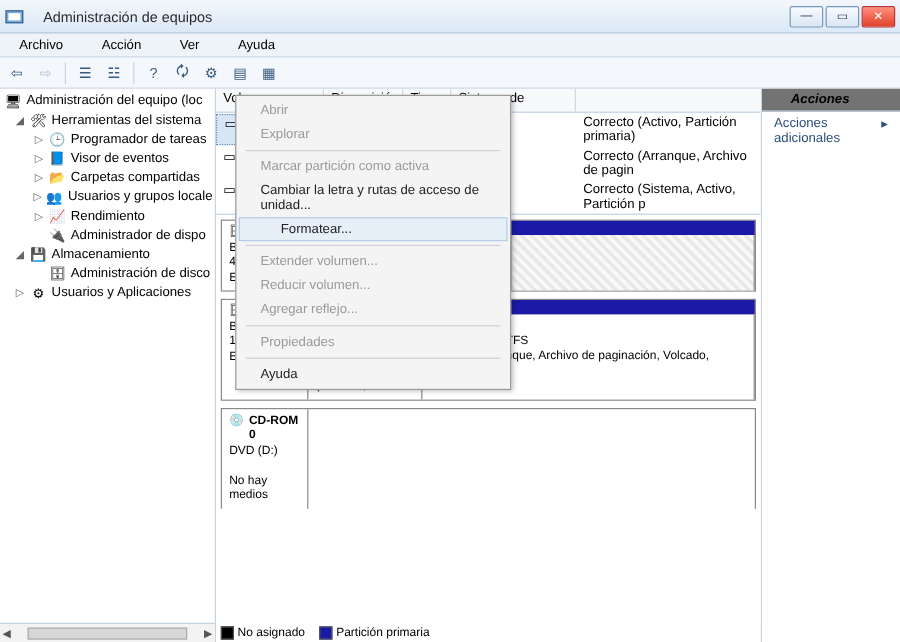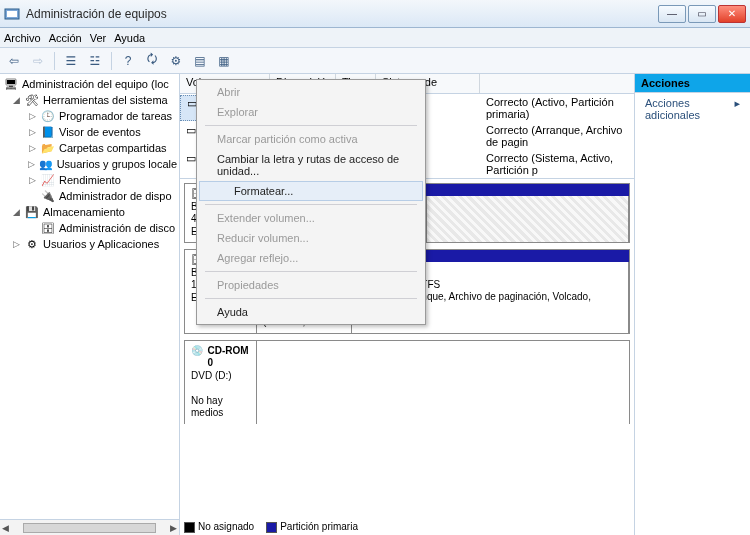--- a/index.html
+++ b/index.html
@@ -1,26 +1,26 @@
 <!DOCTYPE html>
 <html><head>
 <meta charset="utf-8">
 <style>
 * { margin: 0; padding: 0; box-sizing: border-box; font-family: "Segoe UI", Tahoma, sans-serif; }
 body { width: 750px; height: 535px; background: #fff; overflow: hidden; position: relative; }
 
-.titlebar { height: 28px; background: linear-gradient(#f3f7fb,#dbe8f6); display: flex; align-items: center; padding: 0 4px; border-bottom: 1px solid #9db6d1; }
+.titlebar { height: 28px; background: linear-gradient(#f3f7fb,#dbe8f6); display: flex; align-items: center; padding: 0 4px; border-bottom: 1px solid #9db6d1; gap: 10px; }
 .titlebar .icon { width: 16px; height: 16px; margin-right: 6px; }
 .titlebar .txt { font-size: 12px; color: #2b2b2b; flex: 1; }
 .winbtns { display: flex; gap: 2px; }
 .winbtns div { width: 28px; height: 18px; border: 1px solid #7a99b8; border-radius: 2px; background: linear-gradient(#f7fbff,#d9e6f3); display: flex; align-items: center; justify-content: center; font-size: 10px; color: #334; }
 .winbtns .close { background: linear-gradient(#ff8f7e,#e2412a); color: #fff; border-color: #b33; }
 
 .menubar { height: 20px; background: #eef3f8; border-bottom: 1px solid #c5d3e3; display: flex; align-items: center; font-size: 11px; }
-.menubar span { padding: 0 4px; cursor: default; }
+.menubar span { padding: 0 16px; cursor: default; }
 
 .toolbar { height: 26px; background: #f4f7fb; border-bottom: 1px solid #c5d3e3; display: flex; align-items: center; padding: 0 4px; gap: 4px; }
 .tbtn { width: 20px; height: 20px; display: flex; align-items: center; justify-content: center; font-size: 12px; color: #3a5b80; }
 .tsep { width: 1px; height: 18px; background: #c5d3e3; margin: 0 2px; }
 
 .main { display: flex; height: calc(100% - 74px); }
 .tree { width: 180px; border-right: 1px solid #c5d3e3; font-size: 11px; padding: 2px; overflow: hidden; background: #fff; }
 .tree .node { display: flex; align-items: center; padding: 1px 0 1px 2px; gap: 4px; white-space: nowrap; }
 .tree .l1 { padding-left: 10px; }
 .tree .l2 { padding-left: 26px; }
@@ -40,21 +40,21 @@
 .dinfo { width: 72px; border-right: 1px solid #8a8a8a; padding: 4px 6px; font-size: 10px; line-height: 1.25; }
 .dparts { flex: 1; display: flex; flex-direction: column; }
 .dbar { height: 12px; background: #1a1aa6; }
 .dbody { flex: 1; display: flex; }
 .part { border-right: 1px solid #8a8a8a; padding: 4px 6px; font-size: 10px; line-height: 1.25; }
 .hatch { background: repeating-linear-gradient(45deg,#e8e8e8,#e8e8e8 3px,#f8f8f8 3px,#f8f8f8 6px); }
 .legend { display: flex; gap: 12px; font-size: 10px; padding: 2px 4px; align-items: center; }
 .sw { width: 11px; height: 11px; display: inline-block; border: 1px solid #555; margin-right: 3px; vertical-align: middle; }
 
 .actions { width: 115px; font-size: 11px; background: #fff; }
-.actions .hdr { background: #0ea5e9; border-bottom: 1px solid #c5d3e3; padding: 3px 6px; font-weight: 600; }
+.actions .hdr { background: #737373; border-bottom: 1px solid #c5d3e3; padding: 3px 24px; font-weight: 600; font-style: italic; }
 .actions .sec { background: #e7eef7; padding: 3px 6px; display: flex; justify-content: space-between; border-bottom: 1px solid #c5d3e3; }
 .actions .item { padding: 4px 10px; color: #2a4f7a; display:flex; justify-content:space-between; }
 
 .ctxmenu { position: absolute; left: 196px; top: 79px; width: 230px; background: #f4f4f4; border: 1px solid #9a9a9a; box-shadow: 2px 2px 4px rgba(0,0,0,.25); font-size: 11px; padding: 2px; z-index: 50; }
 .ctxmenu .mi { padding: 4px 18px; color: #222; }
 .ctxmenu .mi.dis { color: #9a9a9a; }
 .ctxmenu .mi.hl { background: #e6eef8; border: 1px solid #b7cde6; padding: 3px 34px; }
 .ctxmenu .msep { height: 1px; background: #cfcfd4; margin: 3px 6px; }
 
 .hscroll { height: 16px; border-top: 1px solid #c5d3e3; background: #f3f3f3; display: flex; align-items: center; justify-content: space-between; padding: 0 2px; font-size: 9px; color: #555; }

